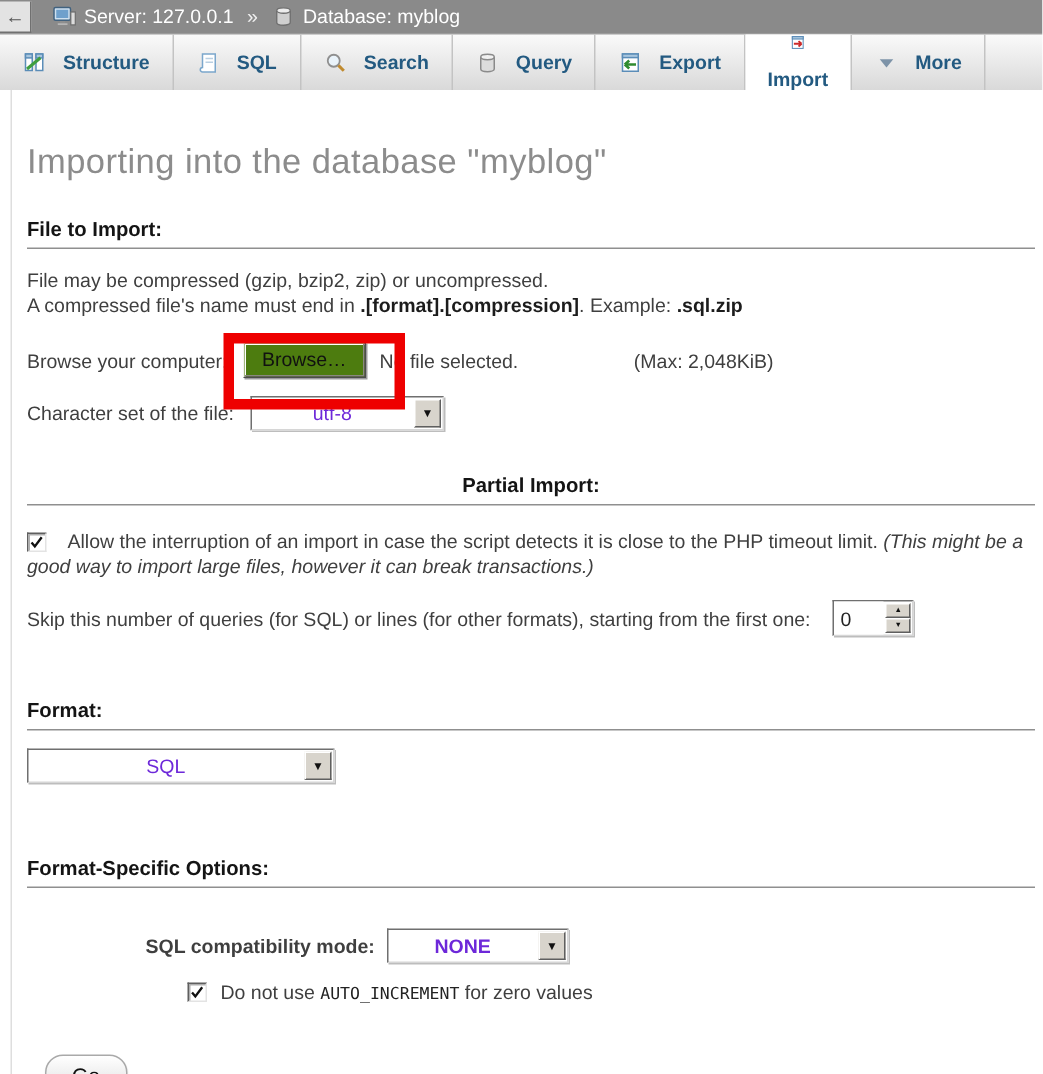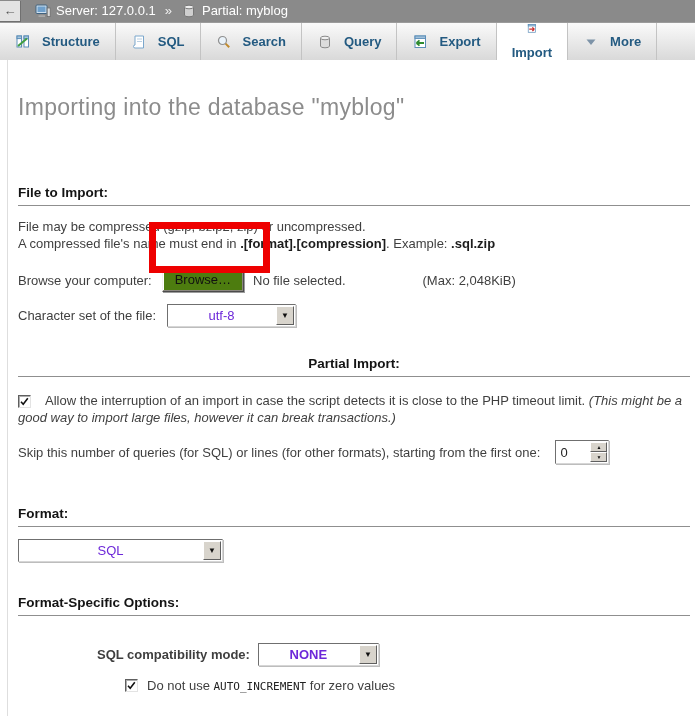--- a/index.html
+++ b/index.html
@@ -18,24 +18,24 @@
   .tab { display:flex; align-items:center; gap:11px; padding:0 15px; border-right:1px solid #c3c3c3; cursor:pointer; }
   .tab .tlabel { color:#235a81; font-weight:bold; font-size:13px; }
   .tab.active { background:#fff;flex-direction:column; }
   .tabicon { width:16px; height:16px; display:inline-block; }
 
   
   main { padding:0 5px 0 18px; }
   .leftline { position:absolute; left:7px; top:60px; bottom:0; width:1px; background:#dedede; }
   h1.title { font-weight:normal; font-size:23px; color:#8c8c8c; margin-top:34px; letter-spacing:0.3px; }
   h2.sect { font-size:13.5px; font-weight:bold; color:#141414; border-bottom:1px solid #8f8f8f; padding-bottom:5px; }
-  .s1 h2 { margin-top:64px; }
+  .s1 h2 { margin-top:24px; }
   .s2 h2 { margin-top:29px;text-align:center; }
   .s3 h2 { margin-top:41px; }
-  .s4 h2 { margin-top:33px; }
+  .s4 h2 { margin-top:49px; }
   p.body { line-height:17px; color:#3f3f3f; }
   .mt12 { margin-top:12px; }
   b { color:#1c1c1c; }
 
   .row { display:flex; align-items:center; }
   .browse-row { margin-top:15px; height:26px; }
   .charset-row { margin-top:10px; height:24px; }
 
   
   .btn3d { background:#4d7c0f; color:#111; font-size:13px; padding:3px 12px 4px 12px; border:1px solid; border-color:#f5f3ef #4c4c4c #4c4c4c #f5f3ef; box-shadow:inset -1px -1px 0 #8b8880, inset 1px 1px 0 #fff, 1px 1px 0 #9c9c9c; cursor:pointer; }
@@ -90,21 +90,21 @@
         <rect x="5" y="11" width="3.5" height="1.5" fill="#8f8f8f"></rect>
         <rect x="3.5" y="12.5" width="6.5" height="1.2" fill="#b5b5b5"></rect>
         <rect x="12.2" y="5" width="3" height="8.6" fill="#dcdcdc" stroke="#6d6d6d" stroke-width="0.8"></rect>
       </svg>
       <span>Server: 127.0.0.1</span>
       <span class="sep">»</span>
       <svg class="ticon" viewBox="0 0 16 16">
         <path d="M3.5 4 v8 a4.5 1.8 0 0 0 9 0 v-8" fill="#cfcfcf" stroke="#6f6f6f" stroke-width="0.9"></path>
         <ellipse cx="8" cy="4" rx="4.5" ry="1.8" fill="#ececec" stroke="#6f6f6f" stroke-width="0.9"></ellipse>
       </svg>
-      <span>Partial: myblog</span>
+      <span>Database: myblog</span>
     </div>
   </header>
 
   <nav class="tabbar">
     <div class="tab">
       <svg class="tabicon" viewBox="0 0 16 16">
         <rect x="2" y="2" width="4.5" height="11" fill="#fff" stroke="#5b8db8"></rect>
         <rect x="2" y="2" width="4.5" height="2.6" fill="#a8c6de" stroke="#5b8db8"></rect>
         <rect x="9" y="2" width="4.5" height="11" fill="#fff" stroke="#5b8db8"></rect>
         <rect x="9" y="2" width="4.5" height="2.6" fill="#a8c6de" stroke="#5b8db8"></rect>

